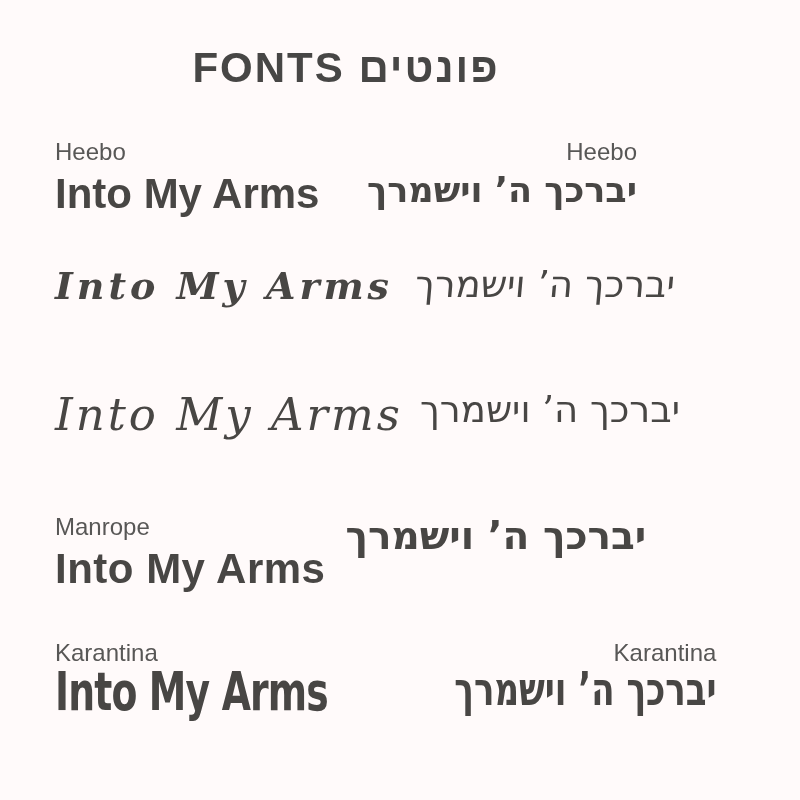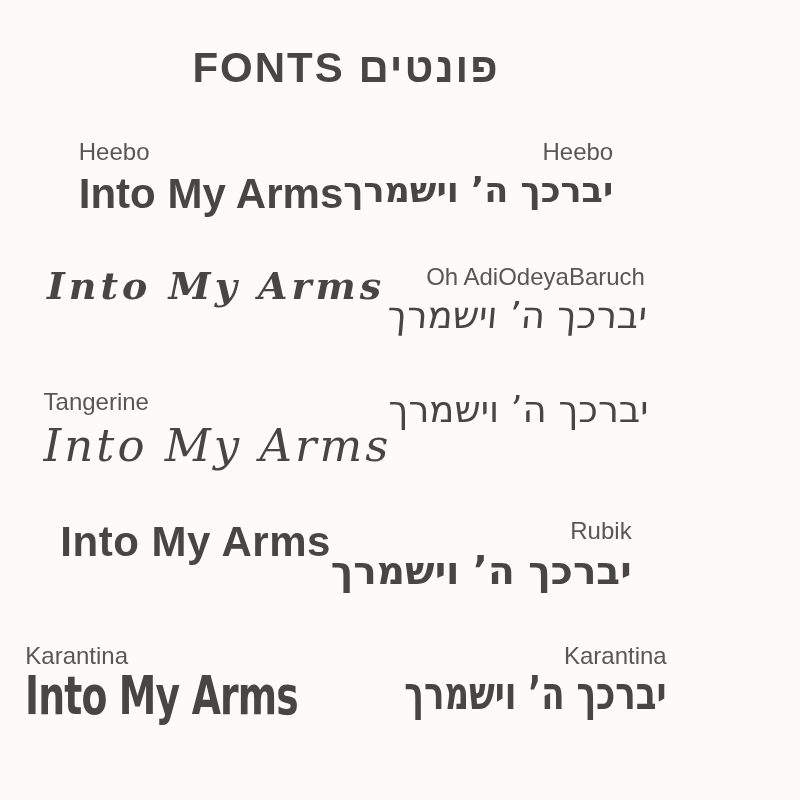--- a/index.html
+++ b/index.html
@@ -31,23 +31,24 @@
     margin-bottom: 46px;
     line-height: 1.15;
   }
   .rows {
     display: flex;
     flex-direction: column;
     gap: 44px;
   }
   .row {
     display: flex;
-    justify-content: center;
+    justify-content: space-between;
     align-items: flex-start;
     min-height: 81px;
+    gap: 20px;
   }
   .cell { max-width: 345px; }
   .cell.left  { text-align: left; }
   .cell.right { text-align: right; }
   .font-label {
     font-family: "Liberation Sans", "DejaVu Sans", sans-serif;
     font-size: 24px;
     font-weight: 400;
     color: var(--label, #585756);
     line-height: 1.2;
@@ -95,41 +96,39 @@
         <div class="font-label">Heebo</div>
         <div class="sample s-heebo-he" dir="rtl">יברכך ה’ וישמרך</div>
       </div>
     </div>
 
     <div class="row">
       <div class="cell left">
         <div class="sample s-amladen">Into My Arms</div>
       </div>
       <div class="cell right">
-        <div class="font-label">Oh AdiOdeyaBaruch</div>
         <div class="sample s-adiodeya" dir="rtl">יברכך ה’ וישמרך</div>
       </div>
     </div>
 
     <div class="row">
       <div class="cell left">
-        <div class="font-label">Tangerine</div>
         <div class="sample s-tangerine">Into My Arms</div>
       </div>
       <div class="cell right">
         <div class="sample s-guttman" dir="rtl">יברכך ה’ וישמרך</div>
       </div>
     </div>
 
     <div class="row">
       <div class="cell left">
+        <div class="font-label">Manrope</div>
         <div class="sample s-manrope">Into My Arms</div>
       </div>
       <div class="cell right">
-        <div class="font-label">Rubik</div>
         <div class="sample s-rubik" dir="rtl">יברכך ה’ וישמרך</div>
       </div>
     </div>
 
     <div class="row">
       <div class="cell left">
         <div class="font-label">Karantina</div>
         <div class="sample s-karantina-en">Into My Arms</div>
       </div>
       <div class="cell right">

